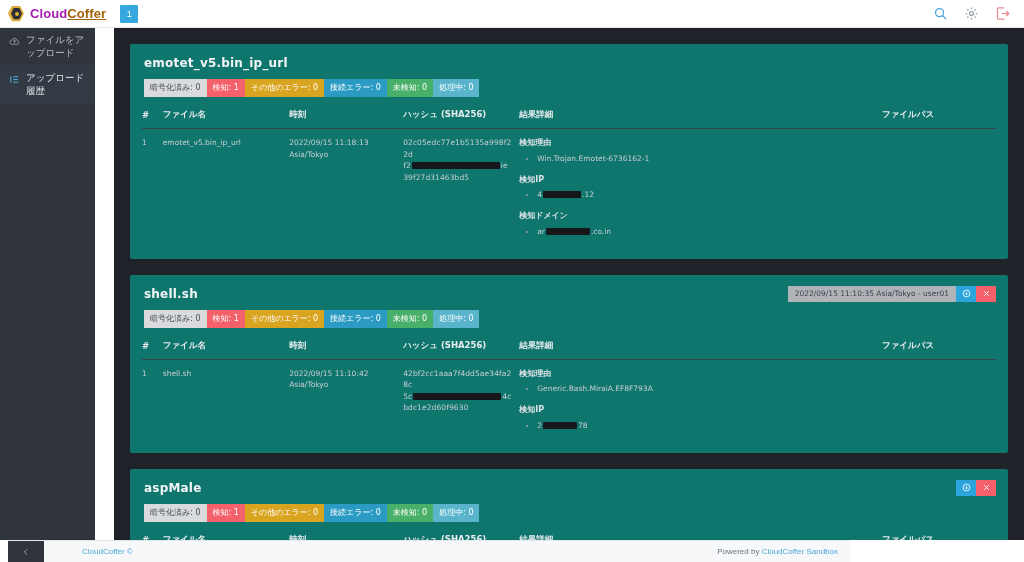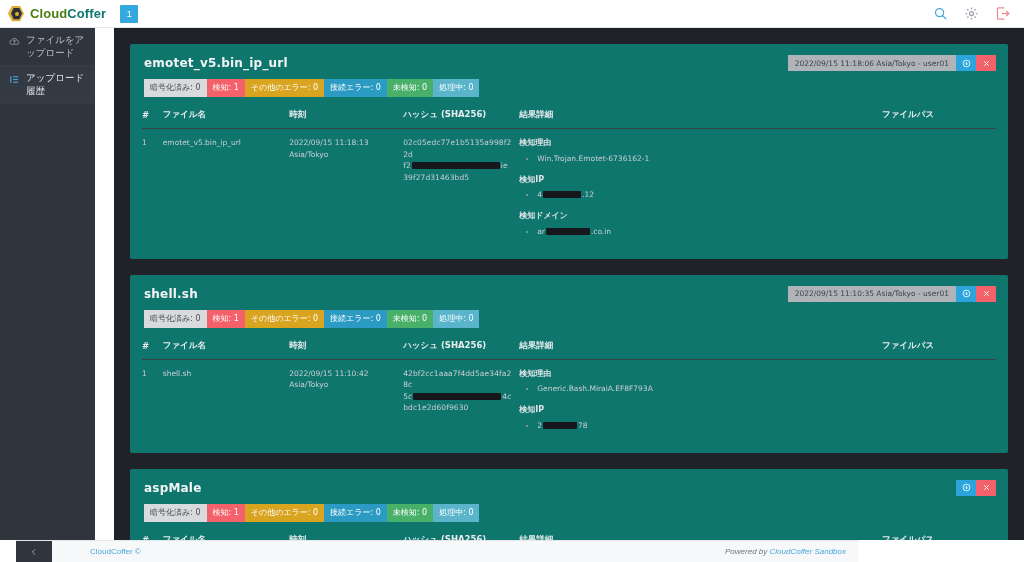--- a/index.html
+++ b/index.html
@@ -63,22 +63,22 @@
     width: 4px; height: 4px;
     border-radius: 50%;
     background: #e0ae36;
   }
   .brand-text {
     font-size: 13px;
     font-weight: bold;
     letter-spacing: .1px;
     white-space: nowrap;
   }
-  .brand-text .c1 { color: #4d7c0f; }
-  .brand-text .c2 { color: #0f766e; }
+  .brand-text .c1 { color: #a21caf; }
+  .brand-text .c2 { color: #a16207; text-decoration: underline; }
   .brand-badge {
     margin-left: 8px;
     width: 18px; height: 18px;
     background: #35a8e0;
     color: #ffffff;
     font-size: 9px;
     display: flex;
     align-items: center;
     justify-content: center;
     border-radius: 1px;
@@ -259,21 +259,21 @@
     font-size: 7.5px;
     color: #c9ced5;
     line-height: 12px;
     margin-bottom: 1px;
   }
   .res-list li::marker { color: #9aa1aa; font-size: 7px; }
 
   
   .footer {
     position: absolute;
-    bottom: 0; left: 16px;
+    bottom: 0; left: 8px;
     width: 842px;
     height: 22px;
     background: #f7f8fa;
     border-top: 1px solid #e3e6ea;
     display: flex;
     align-items: center;
     z-index: 6;
   }
   .collapse-btn {
     width: 36px; height: 22px;
@@ -288,21 +288,20 @@
   .foot-left {
     font-size: 8px;
     color: #49a7d8;
     padding-left: 38px;
   }
   .foot-right {
     margin-left: auto;
     padding-right: 12px;
     font-size: 8px;
     color: #6d747c;
-    font-style: italic;
   }
   .foot-right .lnk { color: #49a7d8; }
 </style>
 </head>
 <body>
 
 <div id="app">
 
   <div class="topbar">
     <div class="brand">
@@ -359,34 +358,20 @@
   <main class="main" id="main">
       <section class="card">
         <div class="card-title">emotet_v5.bin_ip_url</div>
         <div class="badges">
           <span class="badge" style="background:#d9dadc;color:#4a4f57">暗号化済み: 0</span>
           <span class="badge" style="background:#f4616a;color:#ffffff">検知: 1</span>
           <span class="badge" style="background:#d9a521;color:#ffffff">その他のエラー: 0</span>
           <span class="badge" style="background:#2b9bc4;color:#ffffff">接続エラー: 0</span>
           <span class="badge" style="background:#49b069;color:#ffffff">未検知: 0</span>
           <span class="badge" style="background:#5ab5cc;color:#ffffff">処理中: 0</span>
-        </div>
-        <div class="card-meta">
-          <span class="meta-stamp">2022/09/15 11:18:06 Asia/Tokyo - user01</span>
-          <span class="meta-btn dl">
-            <svg viewBox="0 0 24 24" fill="none" stroke="#ffffff" stroke-width="2.2">
-              <circle cx="12" cy="12" r="9"></circle>
-              <path d="M12 7.5v8M8.5 12L12 15.6 15.5 12"></path>
-            </svg>
-          </span>
-          <span class="meta-btn del">
-            <svg viewBox="0 0 24 24" fill="none" stroke="#ffffff" stroke-width="2.6">
-              <path d="M6 6l12 12M18 6L6 18"></path>
-            </svg>
-          </span>
         </div>
         <table class="tbl">
           <thead>
             <tr>
               <th class="col-idx">#</th>
               <th class="col-name">ファイル名</th>
               <th class="col-time">時刻</th>
               <th class="col-hash">ハッシュ (SHA256)</th>
               <th class="col-res">結果詳細</th>
               <th class="col-path">ファイルパス</th>

